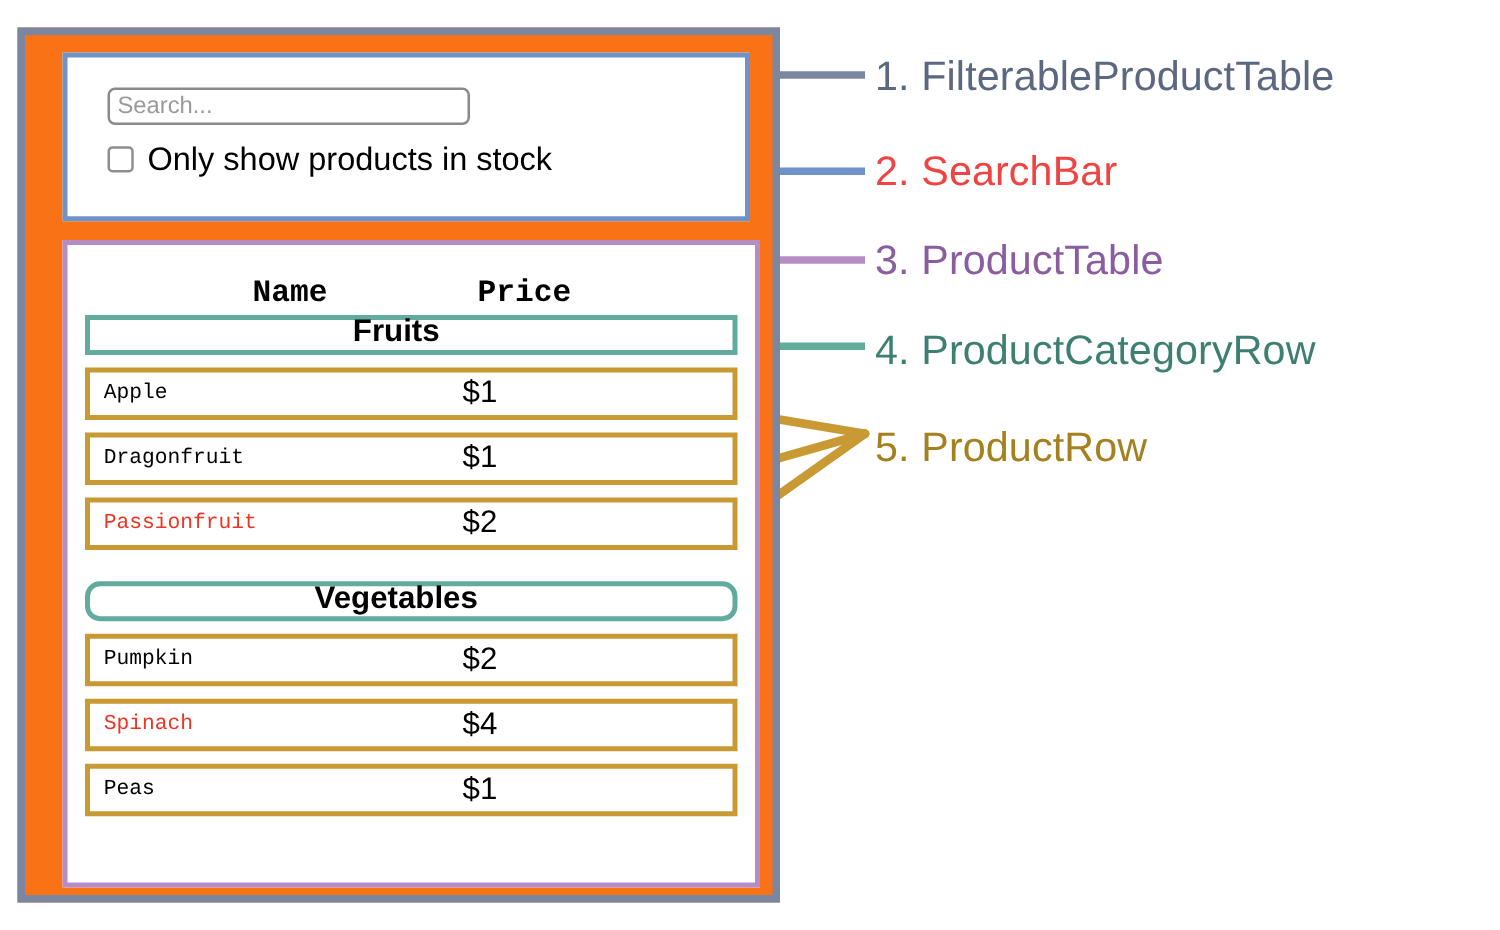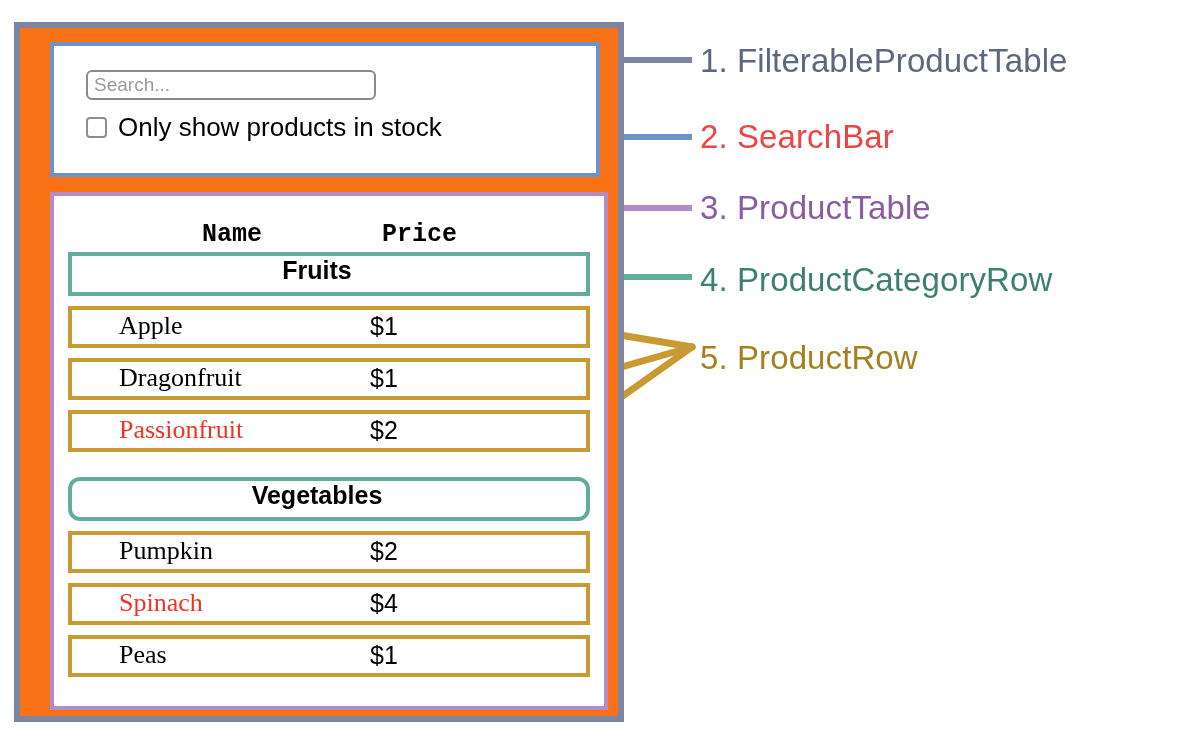--- a/index.html
+++ b/index.html
@@ -133,26 +133,26 @@
     position: absolute;
     left: 0;
     top: 56px;
     width: 100%;
   }
 
   
   .category-row {
     position: relative;
     margin: 0 14px 10px 14px;
-    height: 44px;
+    height: 32px;
     border: 4px solid #62ac9e;
     box-sizing: border-box;
     background: #ffffff;
     display: flex;
-    align-items: flex-start;
+    align-items: flex-end;
     justify-content: center;
   }
   .category-row .cat-label {
     font-family: "Liberation Sans", sans-serif;
     font-size: 25px;
     font-weight: bold;
     color: #000000;
     transform: translateX(-12px);
   }
   .category-row.second { margin-top: 25px; border-radius: 12px; }
@@ -164,25 +164,24 @@
     height: 42px;
     border: 4px solid #c99a34;
     box-sizing: border-box;
     background: #ffffff;
   }
   .product-row .cell-name {
     position: absolute;
     left: 11px;
     top: 50%;
     transform: translateY(-52%);
-    font-family: Liberation Serif, serif;
-    font-size: 26px;
-    color: #000000;
-    white-space: nowrap;
-    margin-left: 36px;
+    font-family: Liberation Mono, monospace;
+    font-size: 17px;
+    color: #000000;
+    white-space: nowrap;
   }
   .product-row .cell-price {
     position: absolute;
     left: 298px;
     top: 50%;
     transform: translateY(-52%);
     font-family: "Liberation Sans", sans-serif;
     font-size: 25px;
     color: #000000;
     white-space: nowrap;

